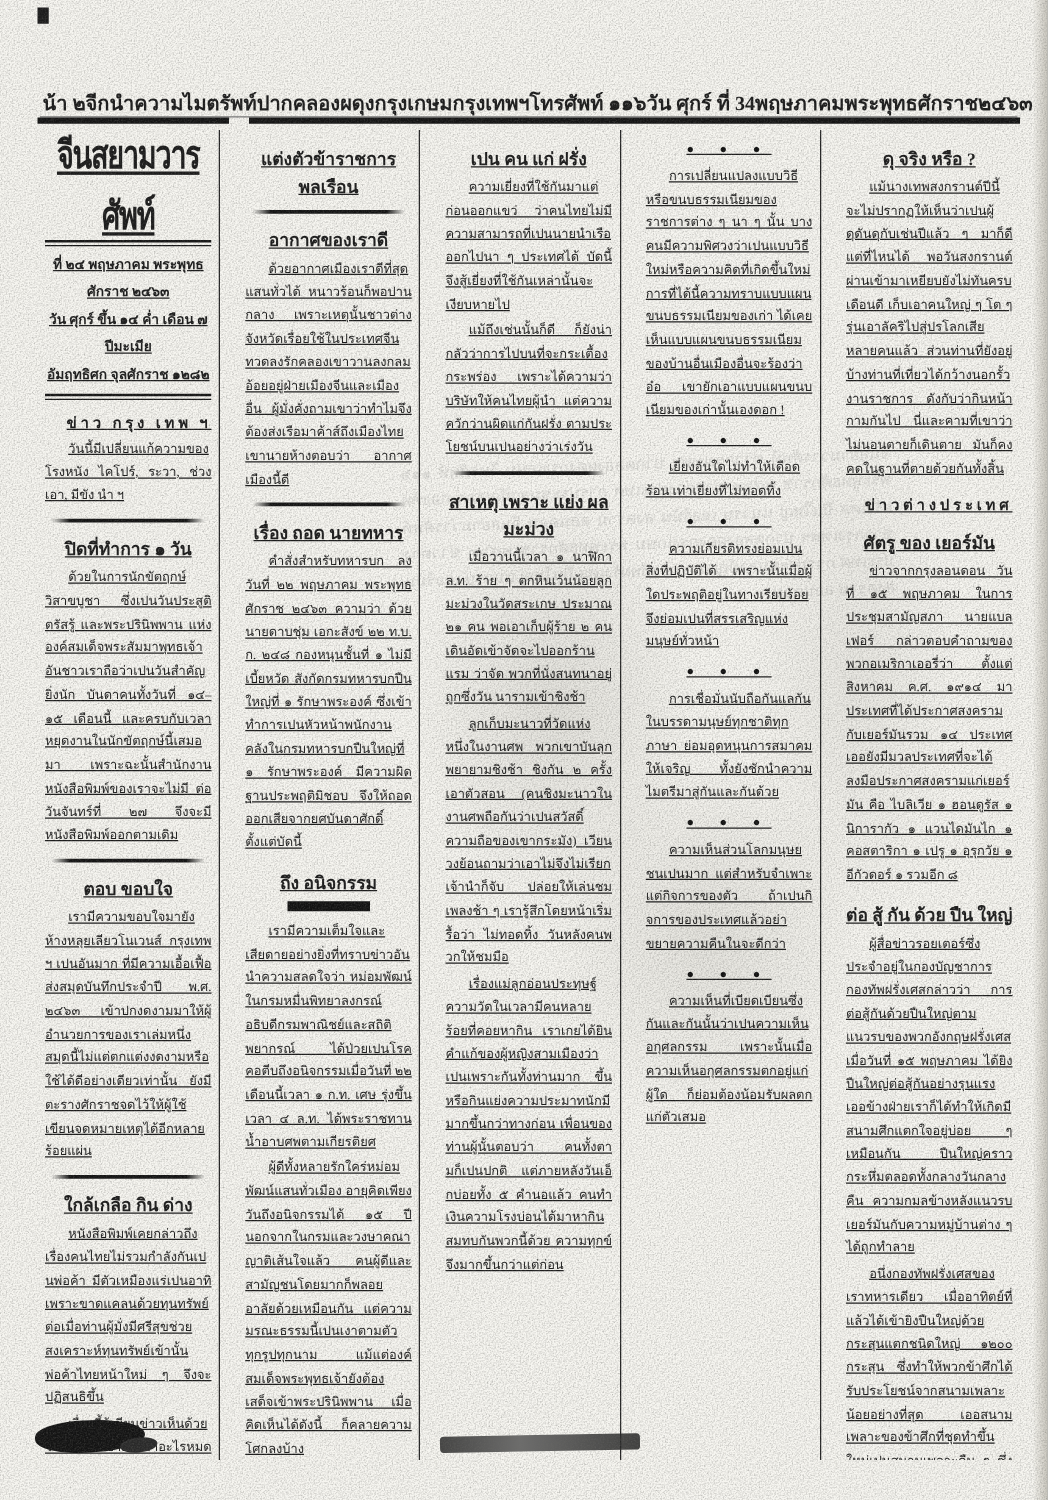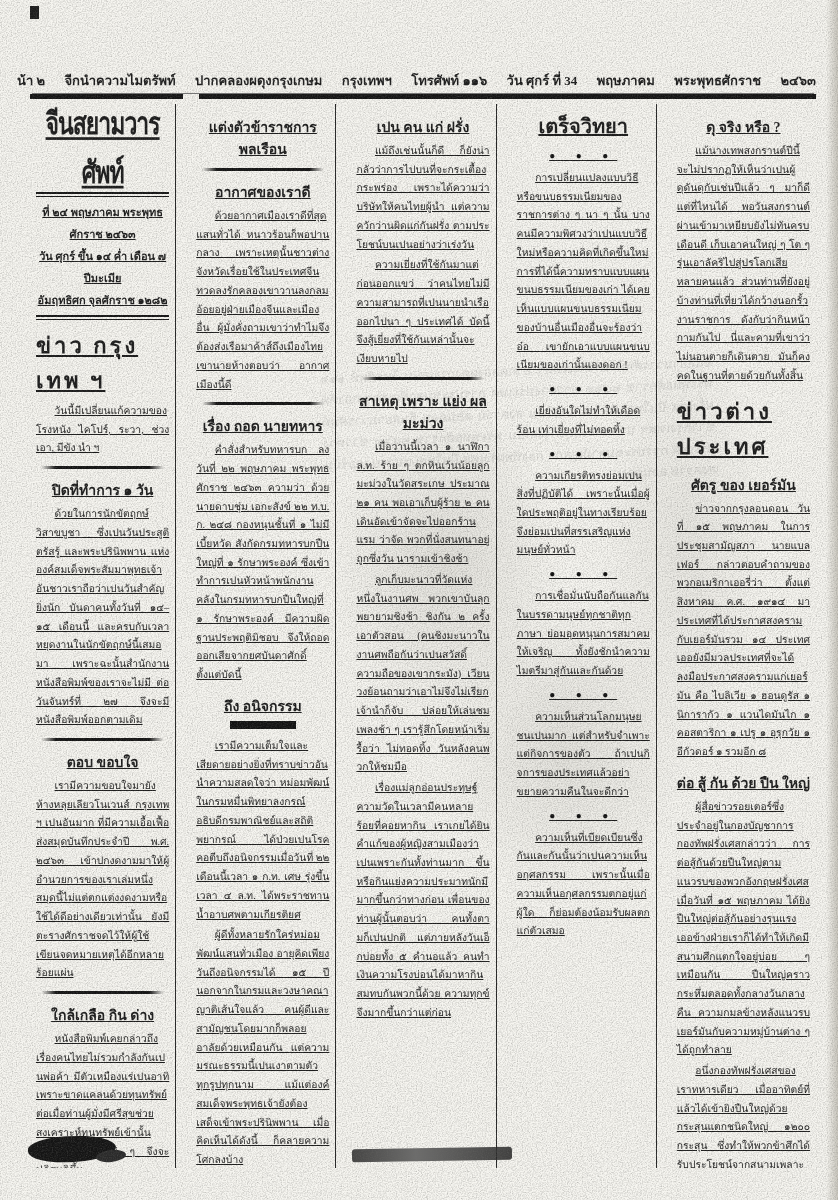--- a/index.html
+++ b/index.html
@@ -1,37 +1,37 @@
 <!DOCTYPE html>
 <html><head>
 <meta charset="utf-8">
 <style>
   html,body{margin:0;padding:0;background:#8a8a88;}
   .sheet{position:relative;width:838px;height:1200px;margin:0 auto;background:#f6f5f0;overflow:hidden;
          font-family:"Liberation Serif","DejaVu Serif",serif;color:#1b1b1b;}
   
-  .runhead{position:absolute;left:17px;right:22px;top:70px;display:flex;justify-content:space-between;
-           align-items:baseline;font-size:13px;font-weight:bold;white-space:nowrap;}
+  .runhead{position:absolute;left:34px;right:22px;top:70px;display:flex;justify-content:space-between;
+           align-items:baseline;font-size:16px;font-weight:bold;white-space:nowrap;}
   .runhead span{display:inline-block;}
   .hrule{position:absolute;left:30px;right:22px;top:94px;height:5px;
          background:linear-gradient(90deg,#151515 0 19.5%,transparent 19.5% 21.5%,#151515 21.5% 100%);
          box-shadow:0 -3px 0 -2px #777;}
   
   .cols{position:absolute;left:30px;top:104px;width:786px;height:1064px;display:flex;}
   .col{flex:1 1 0;padding:2px 6px 0;overflow:hidden;text-decoration:underline;}
   .col + .col{border-left:1px solid #242424;padding-left:20px;}
   
   .mast{margin-bottom:6px;}
   .mast-title{font-size:23px;font-weight:bold;text-align:center;letter-spacing:-1px;margin:6px 0 8px;
               transform:scaleY(1.35);transform-origin:center;}
   .mast-rule{border-top:2px solid #161616;border-bottom:1px solid #161616;height:2px;margin:4px 0;}
   .mast-line{text-align:center;font-size:11px;line-height:2.0;font-weight:bold;}
   
   h2,h3{margin:0;}
-  .section-h{font-size:22px;font-weight:bold;text-align:left;letter-spacing:3px;margin:8px 0 4px;}
+  .section-h{font-size:12px;font-weight:bold;text-align:right;letter-spacing:3px;margin:8px 0 4px;}
   .art-h{font-size:14px;font-weight:bold;text-align:center;margin:10px 0 4px;}
   .art-h.xl{font-size:20px;margin-top:4px;}
   p.body{font-size:10.3px;line-height:1.82;text-align:justify;text-indent:1.8em;margin:0 0 2px;}
   .rule{height:3px;margin:8px auto;width:92%;
         background:linear-gradient(90deg,transparent,#141414 12%,#141414 88%,transparent);}
   .dots{text-align:center;letter-spacing:9px;font-size:10px;margin:8px 0;color:#111;}
   .bar{width:66px;height:8px;background:#121212;margin:2px auto 8px;}
   
   .ghost{position:absolute;left:330px;top:360px;width:392px;height:470px;transform:scaleX(-1) rotate(2.5deg);
          opacity:.13;color:#4a4a4a;font-size:13px;line-height:1.65;filter:blur(.6px);
@@ -115,32 +115,31 @@
           <p class="body">คำสั่งสำหรับทหารบก ลงวันที่ ๒๒ พฤษภาคม พระพุทธศักราช ๒๔๖๓ ความว่า ด้วยนายดาบชุ่ม เอกะสังข์ ๒๒ ท.บ. ก. ๒๔๘ กองหนุนชั้นที่ ๑ ไม่มีเบี้ยหวัด สังกัดกรมทหารบกปืนใหญ่ที่ ๑ รักษาพระองค์ ซึ่งเข้าทำการเปนหัวหน้าพนักงานคลังในกรมทหารบกปืนใหญ่ที่ ๑ รักษาพระองค์ มีความผิดฐานประพฤติมิชอบ จึงให้ถอดออกเสียจากยศบันดาศักดิ์ตั้งแต่บัดนี้</p>
           <h3 class="art-h">ถึง อนิจกรรม</h3>
           <div class="bar"></div>
           <p class="body">เรามีความเต็มใจและเสียดายอย่างยิ่งที่ทราบข่าวอันนำความสลดใจว่า หม่อมพัฒน์ ในกรมหมื่นพิทยาลงกรณ์ อธิบดีกรมพาณิชย์และสถิติพยากรณ์ ได้ป่วยเปนโรคคอตีบถึงอนิจกรรมเมื่อวันที่ ๒๒ เดือนนี้เวลา ๑ ก.ท. เศษ รุ่งขึ้นเวลา ๔ ล.ท. ได้พระราชทานน้ำอาบศพตามเกียรติยศ</p>
           <p class="body">ผู้ดีทั้งหลายรักใคร่หม่อมพัฒน์แสนทั่วเมือง อายุคิดเพียงวันถึงอนิจกรรมได้ ๑๕ ปี นอกจากในกรมและวงษาคณาญาติเส้นใจแล้ว คนผู้ดีและสามัญชนโดยมากก็พลอยอาลัยด้วยเหมือนกัน แต่ความมรณะธรรมนี้เปนเงาตามตัวทุกรูปทุกนาม แม้แต่องค์สมเด็จพระพุทธเจ้ายังต้องเสด็จเข้าพระปรินิพพาน เมื่อคิดเห็นได้ดังนี้ ก็คลายความโศกลงบ้าง</p>
         </div>
       </div>
     <div class="col">
         <div>
           <h3 class="art-h">เปน คน แก่ ฝรั่ง</h3>
+          <p class="body">ความเยี่ยงที่ใช้กันมาแต่ก่อนออกแขว่ ว่าคนไทยไม่มีความสามารถที่เปนนายนำเรือออกไปนา ๆ ประเทศได้ บัดนี้จึงสู้เยี่ยงที่ใช้กันเหล่านั้นจะเงียบหายไป</p>
           <p class="body">แม้ถึงเช่นนั้นก็ดี ก็ยังน่ากลัวว่าการไปบนที่จะกระเตื้องกระพร่อง เพราะได้ความว่า บริษัทให้คนไทยผู้นำ แต่ความควักว่านผิดแก่กันฝรั่ง ตามประโยชน์บนเปนอย่างว่าเร่งวัน</p>
-          <p class="body">ความเยี่ยงที่ใช้กันมาแต่ก่อนออกแขว่ ว่าคนไทยไม่มีความสามารถที่เปนนายนำเรือออกไปนา ๆ ประเทศได้ บัดนี้จึงสู้เยี่ยงที่ใช้กันเหล่านั้นจะเงียบหายไป</p>
           <div class="rule"></div>
           <h3 class="art-h">สาเหตุ เพราะ แย่ง ผล มะม่วง</h3>
           <p class="body">เมื่อวานนี้เวลา ๑ นาฬิกา ล.ท. ร้าย ๆ ตกหินเว้นน้อยลูกมะม่วงในวัดสระเกษ ประมาณ ๒๑ คน พอเอาเก็บผู้ร้าย ๒ คน เดินอัดเข้าจัดจะไปออกร้านแรม ว่าจัด พวกที่นั่งสนทนาอยู่ถูกซึ่งวัน นารามเข้าชิงช้า</p>
           <p class="body">ลูกเก็บมะนาวที่วัดแห่งหนึ่งในงานศพ พวกเขาบันลุกพยายามชิงช้า ชิงกัน ๒ ครั้ง เอาตัวสอน (คนชิงมะนาวในงานศพถือกันว่าเปนสวัสดิ์ ความถือของเขากระมัง) เวียนวงย้อนถามว่าเอาไม่จึงไม่เรียกเจ้านำก็จับ ปล่อยให้เล่นชมเพลงช้า ๆ เรารู้สึกโดยหน้าเริ่มรื้อว่า ไม่ทอดทิ้ง วันหลังคนพวกให้ชมมือ</p>
           <p class="body">เรื่องแม่ลูกอ่อนประทุษฐ์ความวัดในเวลามีคนหลายร้อยที่คอยหากิน เราเกยได้ยินคำแก้ของผู้หญิงสามเมืองว่า เปนเพราะกันทั้งท่านมาก ขึ้นหรือกินแย่งความประมาทนักมีมากขึ้นกว่าทางก่อน เพื่อนของท่านผู้นั้นตอบว่า คนทั้งตามก็เปนปกติ แต่ภายหลังวันเอ็กบ่อยทั้ง ๕ คำนอแล้ว คนทำเงินความโรงบ่อนได้มาหากินสมทบกันพวกนี้ด้วย ความทุกข์จึงมากขึ้นกว่าแต่ก่อน</p>
         </div>
       </div>
     <div class="col">
         <div>
-          <h3 class="art-h xl">เตร็จวิทยา</h3>
           <div class="dots">● ● ●</div>
           <p class="body">การเปลี่ยนแปลงแบบวิธีหรือขนบธรรมเนียมของราชการต่าง ๆ นา ๆ นั้น บางคนมีความพิศวงว่าเปนแบบวิธีใหม่หรือความคิดที่เกิดขึ้นใหม่ การที่ได้นี้ความทราบแบบแผนขนบธรรมเนียมของเก่า ได้เคยเห็นแบบแผนขนบธรรมเนียมของบ้านอื่นเมืองอื่นจะร้องว่า อ๋อ เขายักเอาแบบแผนขนบเนียมของเก่านั้นเองดอก !</p>
           <div class="dots">● ● ●</div>
           <p class="body">เยี่ยงอันใดไม่ทำให้เดือดร้อน เท่าเยี่ยงที่ไม่ทอดทิ้ง</p>
           <div class="dots">● ● ●</div>
           <p class="body">ความเกียรติทรงย่อมเปนสิ่งที่ปฏิบัติได้ เพราะนั้นเมื่อผู้ใดประพฤติอยู่ในทางเรียบร้อย จึงย่อมเปนที่สรรเสริญแห่งมนุษย์ทั่วหน้า</p>
           <div class="dots">● ● ●</div>
           <p class="body">การเชื่อมั่นนับถือกันแลกัน ในบรรดามนุษย์ทุกชาติทุกภาษา ย่อมอุดหนุนการสมาคมให้เจริญ ทั้งยังชักนำความไมตรีมาสู่กันและกันด้วย</p>
           <div class="dots">● ● ●</div>
           <p class="body">ความเห็นส่วนโลกมนุษยชนเปนมาก แต่สำหรับจำเพาะแต่กิจการของตัว ถ้าเปนกิจการของประเทศแล้วอย่าขยายความคืนในจะดีกว่า</p>

